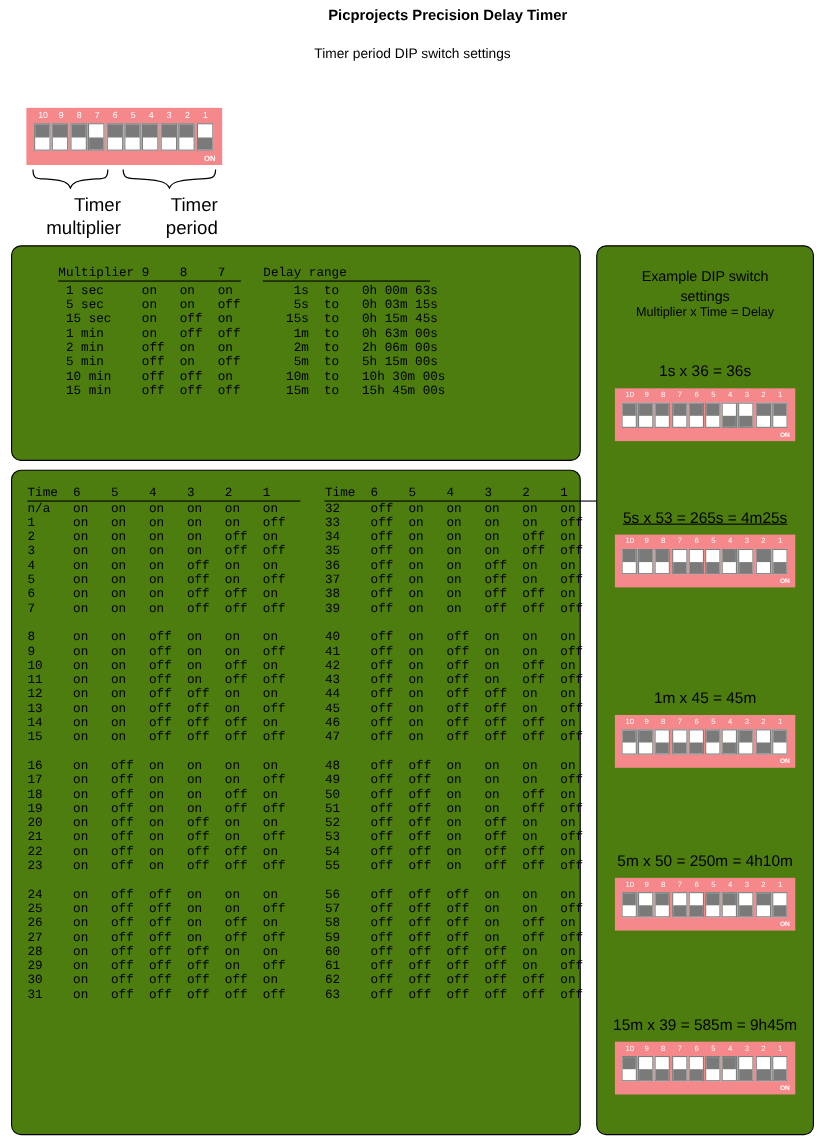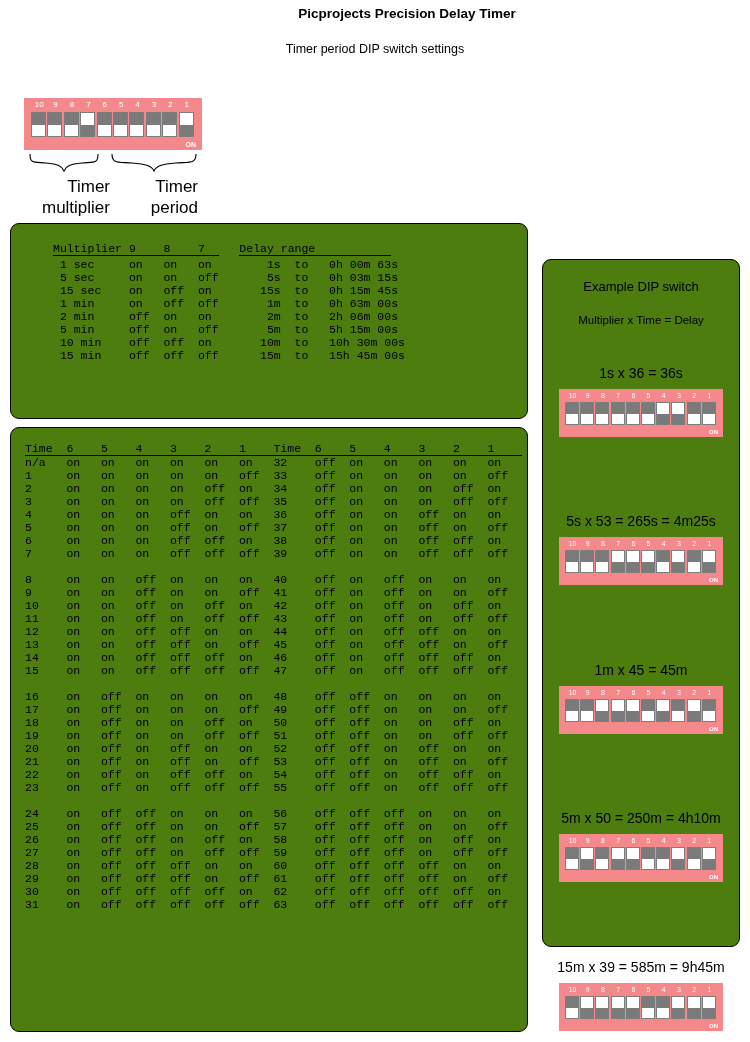--- a/index.html
+++ b/index.html
@@ -97,39 +97,40 @@
   
   .panel {
     position: absolute;
     border: 1.6px solid #000000;
     border-radius: 9px;
     background: #4d7c0f;
     box-sizing: border-box;
   }
   #panel-mult { left: 10px; top: 223px; width: 518px; height: 196px; }
   #panel-time { left: 10px; top: 427px; width: 518px; height: 605px; }
-  #panel-ex   { left: 542px; top: 223px; width: 198px; height: 688px; margin-top: 36px; }
+  #panel-ex   { left: 542px; top: 223px; width: 198px; height: 809px; }
 
   .mono {
     font-family: "Liberation Mono", monospace;
     font-size: 11.5px;
     white-space: pre;
   }
   #mult-table {
     position: absolute;
     left: 42px;
     top: 18px;
   }
   .hdr-row { margin-bottom: 2px; }
 
   #time-tables {
     position: absolute;
     left: 14px;
     top: 14px;
     display: flex;
+    gap: 22px;
   }
   #time-tables .col { }
   .u { border-bottom: 1px solid #000; display: inline-block; }
 
   
   .ex-head {
     position: absolute;
     top: 18px;
     left: 0;
     width: 100%;
@@ -241,20 +242,21 @@
 <div class="panel" id="panel-time">
   <div id="time-tables">
     <div class="col mono" id="time-left"><div><span class="u">Time  6    5    4    3    2    1    </span></div><div>n/a   on   on   on   on   on   on   </div><div>1     on   on   on   on   on   off  </div><div>2     on   on   on   on   off  on   </div><div>3     on   on   on   on   off  off  </div><div>4     on   on   on   off  on   on   </div><div>5     on   on   on   off  on   off  </div><div>6     on   on   on   off  off  on   </div><div>7     on   on   on   off  off  off  </div><div>&nbsp;</div><div>8     on   on   off  on   on   on   </div><div>9     on   on   off  on   on   off  </div><div>10    on   on   off  on   off  on   </div><div>11    on   on   off  on   off  off  </div><div>12    on   on   off  off  on   on   </div><div>13    on   on   off  off  on   off  </div><div>14    on   on   off  off  off  on   </div><div>15    on   on   off  off  off  off  </div><div>&nbsp;</div><div>16    on   off  on   on   on   on   </div><div>17    on   off  on   on   on   off  </div><div>18    on   off  on   on   off  on   </div><div>19    on   off  on   on   off  off  </div><div>20    on   off  on   off  on   on   </div><div>21    on   off  on   off  on   off  </div><div>22    on   off  on   off  off  on   </div><div>23    on   off  on   off  off  off  </div><div>&nbsp;</div><div>24    on   off  off  on   on   on   </div><div>25    on   off  off  on   on   off  </div><div>26    on   off  off  on   off  on   </div><div>27    on   off  off  on   off  off  </div><div>28    on   off  off  off  on   on   </div><div>29    on   off  off  off  on   off  </div><div>30    on   off  off  off  off  on   </div><div>31    on   off  off  off  off  off  </div></div>
     <div class="col mono" id="time-right"><div><span class="u">Time  6    5    4    3    2    1    </span></div><div>32    off  on   on   on   on   on   </div><div>33    off  on   on   on   on   off  </div><div>34    off  on   on   on   off  on   </div><div>35    off  on   on   on   off  off  </div><div>36    off  on   on   off  on   on   </div><div>37    off  on   on   off  on   off  </div><div>38    off  on   on   off  off  on   </div><div>39    off  on   on   off  off  off  </div><div>&nbsp;</div><div>40    off  on   off  on   on   on   </div><div>41    off  on   off  on   on   off  </div><div>42    off  on   off  on   off  on   </div><div>43    off  on   off  on   off  off  </div><div>44    off  on   off  off  on   on   </div><div>45    off  on   off  off  on   off  </div><div>46    off  on   off  off  off  on   </div><div>47    off  on   off  off  off  off  </div><div>&nbsp;</div><div>48    off  off  on   on   on   on   </div><div>49    off  off  on   on   on   off  </div><div>50    off  off  on   on   off  on   </div><div>51    off  off  on   on   off  off  </div><div>52    off  off  on   off  on   on   </div><div>53    off  off  on   off  on   off  </div><div>54    off  off  on   off  off  on   </div><div>55    off  off  on   off  off  off  </div><div>&nbsp;</div><div>56    off  off  off  on   on   on   </div><div>57    off  off  off  on   on   off  </div><div>58    off  off  off  on   off  on   </div><div>59    off  off  off  on   off  off  </div><div>60    off  off  off  off  on   on   </div><div>61    off  off  off  off  on   off  </div><div>62    off  off  off  off  off  on   </div><div>63    off  off  off  off  off  off  </div></div>
   </div>
 </div>
 
 <div class="panel" id="panel-ex">
   <div class="ex-head">
     <div>Example DIP switch</div>
+    <div>settings</div>
   </div>
   <div class="ex-sub">Multiplier x Time = Delay</div>
   <div id="ex-items">
       <div class="ex-item" style="top: 105px;">
         <div class="ex-label">1s x 36 = 36s</div>
         <div class="dip ex-dip">
           <div class="row nums">
             <span class="num">10</span>
             <span class="num">9</span>
             <span class="num">8</span>
@@ -294,21 +296,21 @@
             <div class="sw up">
               <i></i>
             </div>
             <div class="sw up">
               <i></i>
             </div>
           </div>
           <div class="onlbl">ON</div>
         </div>
       </div>
-      <div class="ex-item" style="top: 253px;">
+      <div class="ex-item" style="top: 238px; text-decoration: underline;">
         <div class="ex-label">5s x 53 = 265s = 4m25s</div>
         <div class="dip ex-dip">
           <div class="row nums">
             <span class="num">10</span>
             <span class="num">9</span>
             <span class="num">8</span>
             <span class="num">7</span>
             <span class="num">6</span>
             <span class="num">5</span>
             <span class="num">4</span>

